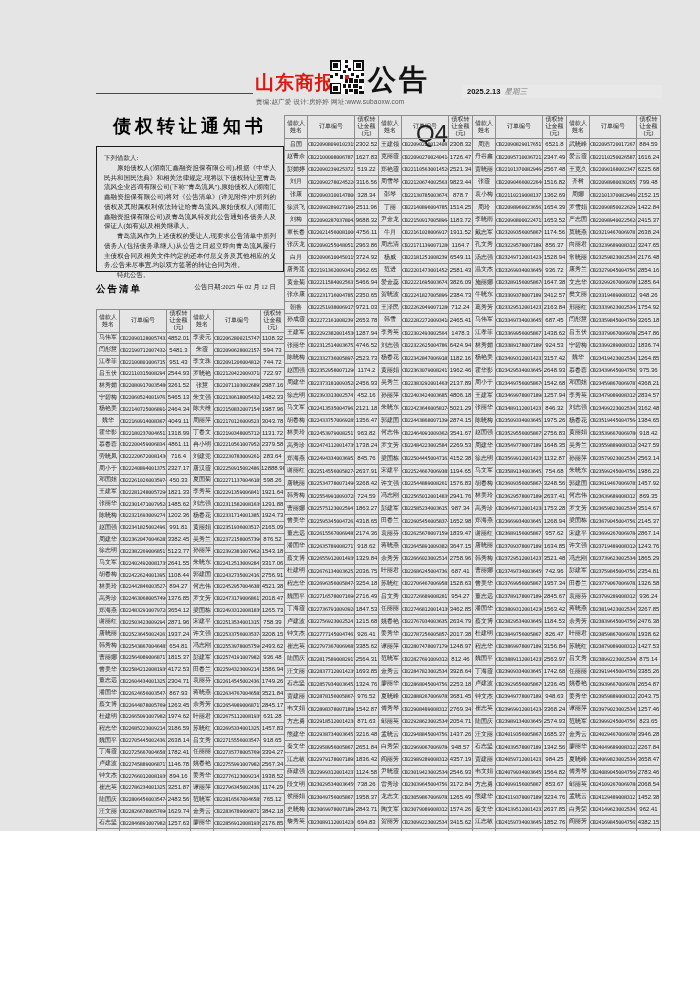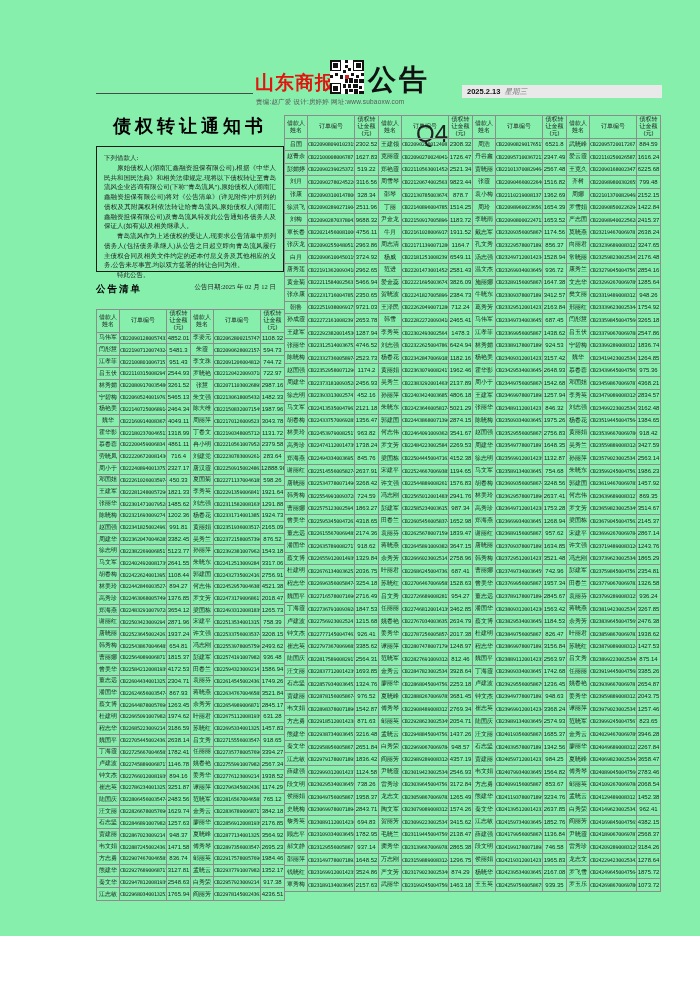--- a/index.html
+++ b/index.html
@@ -1,16 +1,16 @@
 <!DOCTYPE html>
 <html><head>
 <meta charset="utf-8">
 <style>
   html,body{margin:0;padding:0;background:#fff;}
-  .page{position:relative;width:700px;height:936px;background:#86efac;overflow:hidden;
+  .page{position:relative;width:700px;height:831px;background:#e5e5e5;overflow:hidden;
         font-family:"Liberation Serif","DejaVu Serif",serif;color:#1a1a1a;}
   
   .mast-rule{position:absolute;left:96px;top:93px;width:157px;height:1px;background:#4a4a4a;}
   .paper-name{position:absolute;left:255px;top:70px;font-family:"Liberation Sans",sans-serif;
         font-size:19px;font-weight:bold;letter-spacing:1px;}
   .qr{position:absolute;left:330px;top:60px;width:34px;height:34px;}
   .section-label{position:absolute;left:368px;top:61px;font-size:28px;font-weight:bold;
         letter-spacing:3px;font-family:"Liberation Sans",sans-serif;color:#111;text-align:center;}
   .editor-line{position:absolute;left:256px;top:98px;font-size:6.5px;color:#555;letter-spacing:.2px;
         font-family:"Liberation Sans",sans-serif;}

